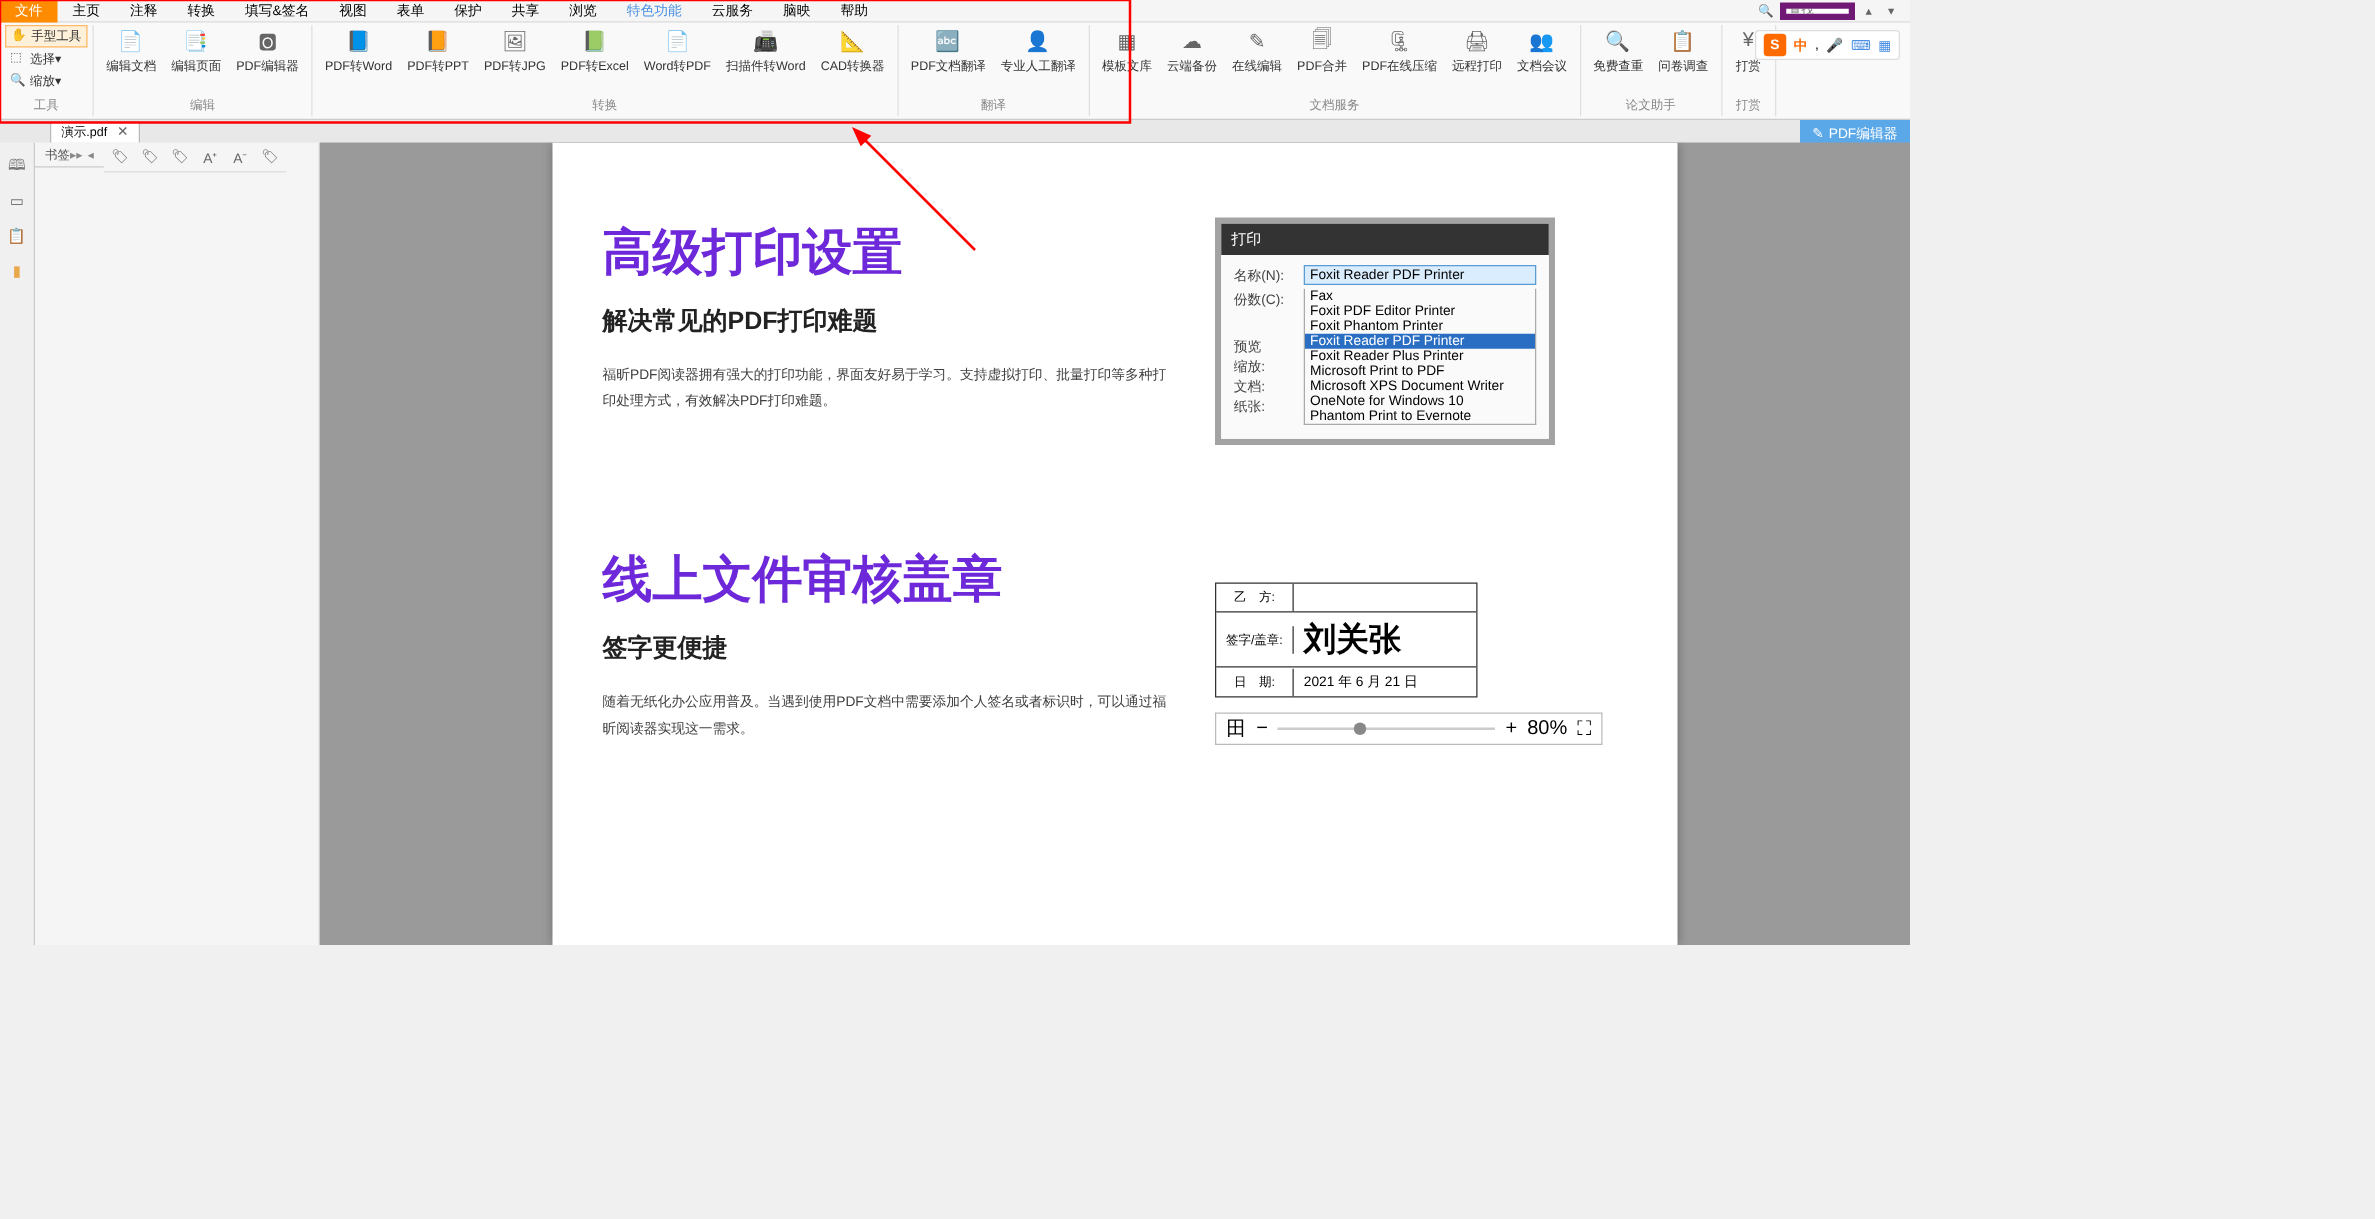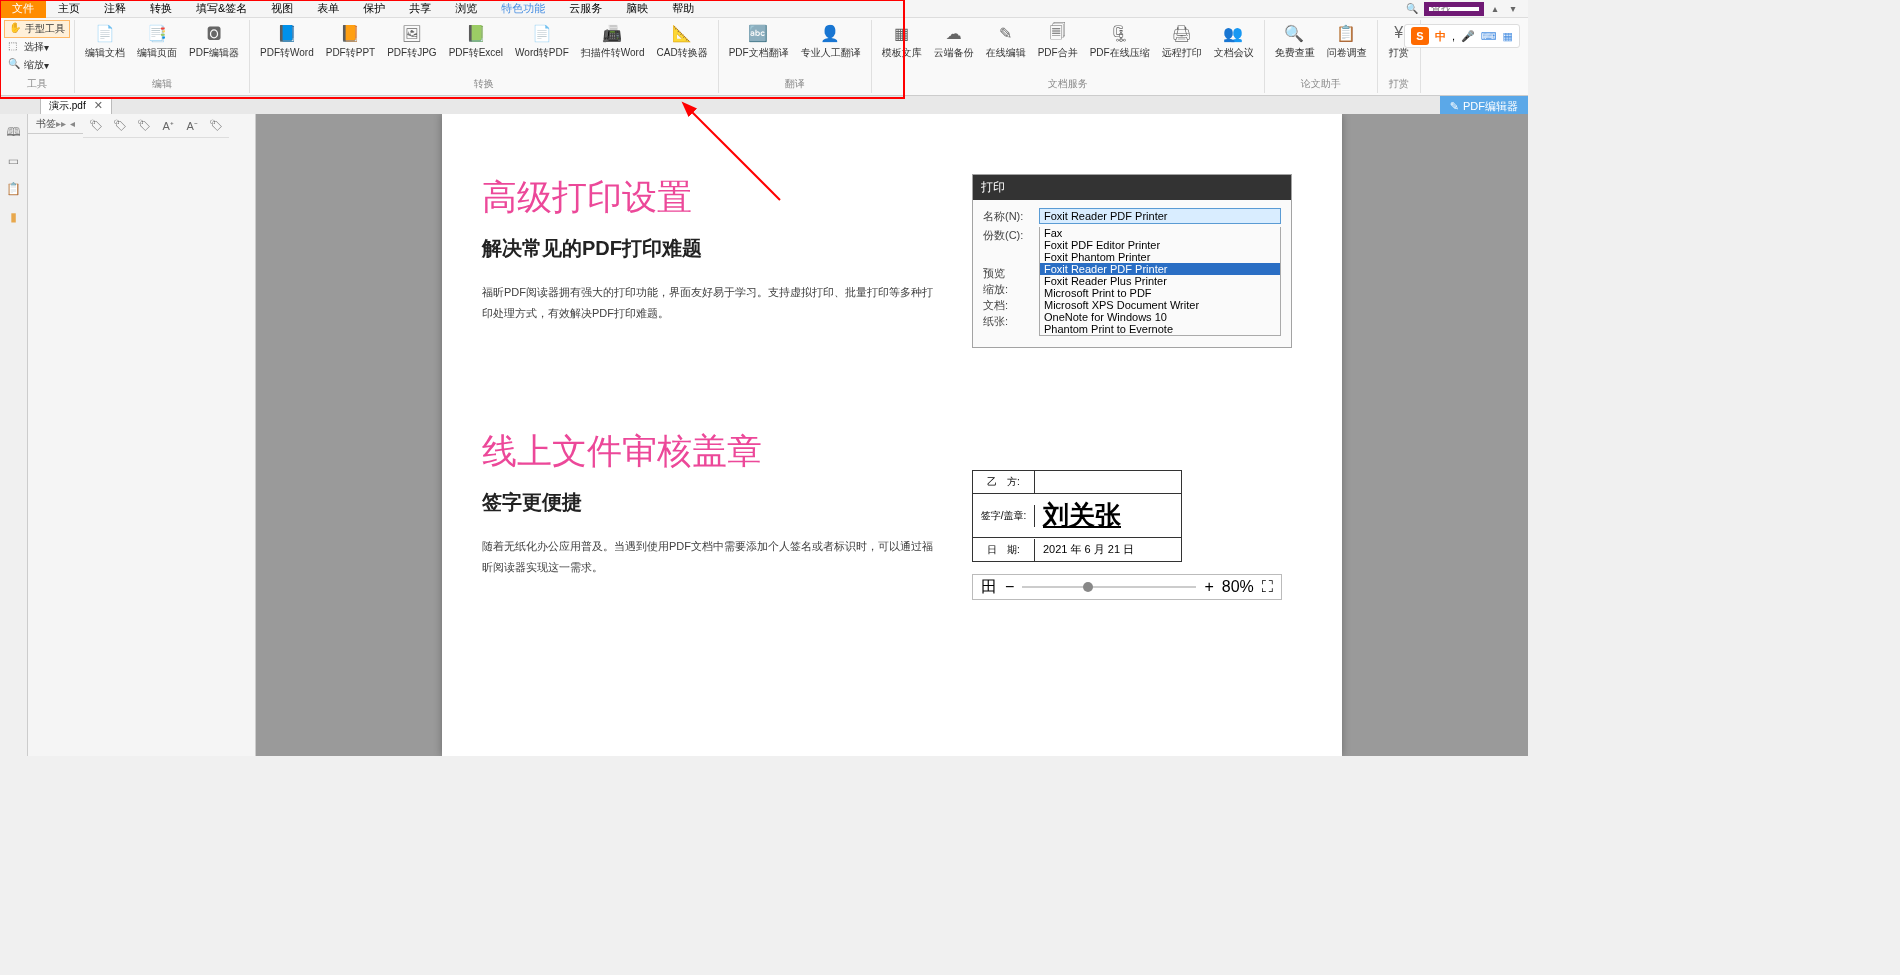--- a/index.html
+++ b/index.html
@@ -48,46 +48,46 @@
 .left-rail { width: 28px; background: #f0f0f0; border-right: 1px solid #ccc; display: flex; flex-direction: column; align-items: center; gap: 10px; padding-top: 10px; }
 .rail-icon { width: 18px; height: 18px; display: flex; align-items: center; justify-content: center; font-size: 12px; color: #777; cursor: pointer; }
 
 
 .viewport { flex: 1; background: #9a9a9a; overflow: hidden; position: relative; display: flex; justify-content: center; }
 .page { width: 900px; background: #fff; margin-top: 0; min-height: 100%; padding: 60px 40px; box-shadow: 0 0 8px rgba(0,0,0,0.3); position: relative; }
 
 .arrow { position: absolute; top: 100px; left: 680px; z-index: 5; pointer-events: none; }
 .arrow-line { stroke: #ff0000; stroke-width: 2; fill: none; }
 
-.h-orange { color: #ec4899; font-size: 35px; font-weight: normal; margin-bottom: 14px; }
+.h-orange { color: #6d28d9; font-size: 40px; font-weight: bold; margin-bottom: 14px; }
 .h-sub { font-size: 20px; color: #222; font-weight: 600; margin-bottom: 20px; }
 .body-text { font-size: 11px; color: #404040; line-height: 1.9; max-width: 460px; }
 
 .sect { display: flex; gap: 30px; margin-bottom: 80px; }
 .sect-left { flex: 0 0 460px; }
 .sect-right { flex: 0 0 320px; }
 
 
-.print-dlg { border: 1px solid #a3a3a3; width: 320px; font-size: 12px; }
+.print-dlg { border: 5px solid #a3a3a3; width: 272px; font-size: 12px; }
 .print-dlg-title { background: #333; color: #fff; padding: 4px 8px; }
 .print-dlg-body { background: #fafafa; padding: 8px 10px; }
 .print-row { display: flex; align-items: center; margin-bottom: 3px; }
 .print-label { width: 56px; color: #444; font-size: 11px; padding-top: 1px; }
 .print-input { border: 1px solid #5a9bd4; background: #d9edff; padding: 1px 4px; flex: 1; font-size: 11px; }
 .print-list { border-left: 1px solid #aaa; border-right: 1px solid #aaa; border-bottom: 1px solid #aaa; flex: 1; font-size: 11px; }
 .print-list-item { padding: 0 4px; }
 .print-list-item.sel { background: #2a6ec4; color: #fff; }
 
 
-.sign-box { border: 1px solid #333; width: 210px; font-size: 11px; background: #fff; margin-top: 42px; }
+.sign-box { border: 1px solid #333; width: 210px; font-size: 11px; background: #fff; margin-top: 30px; }
 .sign-row { display: flex; align-items: center; border-bottom: 1px solid #333; }
 .sign-row:last-child { border-bottom: none; }
 .sign-lbl { width: 62px; padding: 4px 6px; border-right: 1px solid #333; font-size: 10px; text-align: center; }
 .sign-val { padding: 4px 8px; }
-.big-name { font-family: KaiTi, serif; font-size: 26px; font-weight: bold; text-decoration: underline; }
+.big-name { font-family: KaiTi, serif; font-size: 26px; font-weight: bold; }
 
 
 .zoom-bar { border: 1px solid #bbb; height: 26px; display: flex; align-items: center; gap: 8px; padding: 0 8px; margin-top: 12px; width: 310px; }
 .zoom-slider { flex: 1; height: 2px; background: #ccc; position: relative; }
 .zoom-handle { width: 10px; height: 10px; border-radius: 50%; background: #888; position: absolute; top: -4px; left: 35%; }
 </style>
 </head>
 <body>
 
 <div class="menu-bar">

